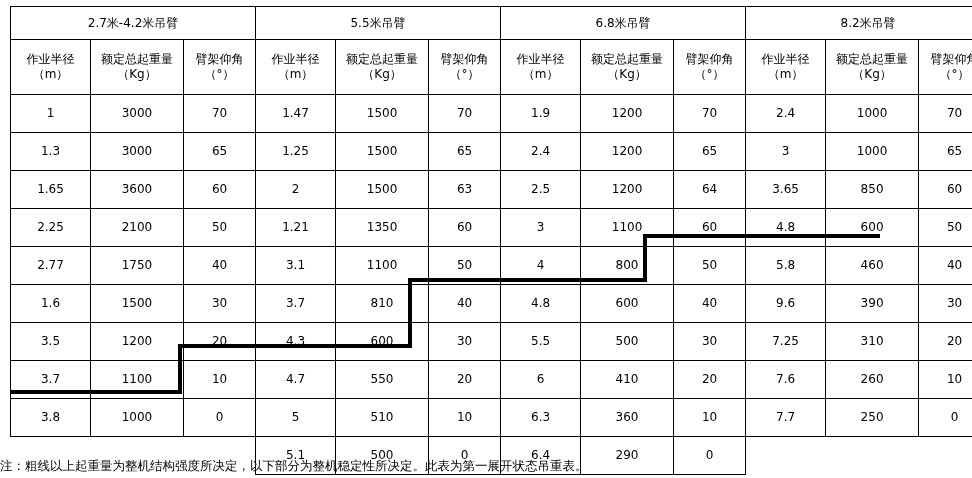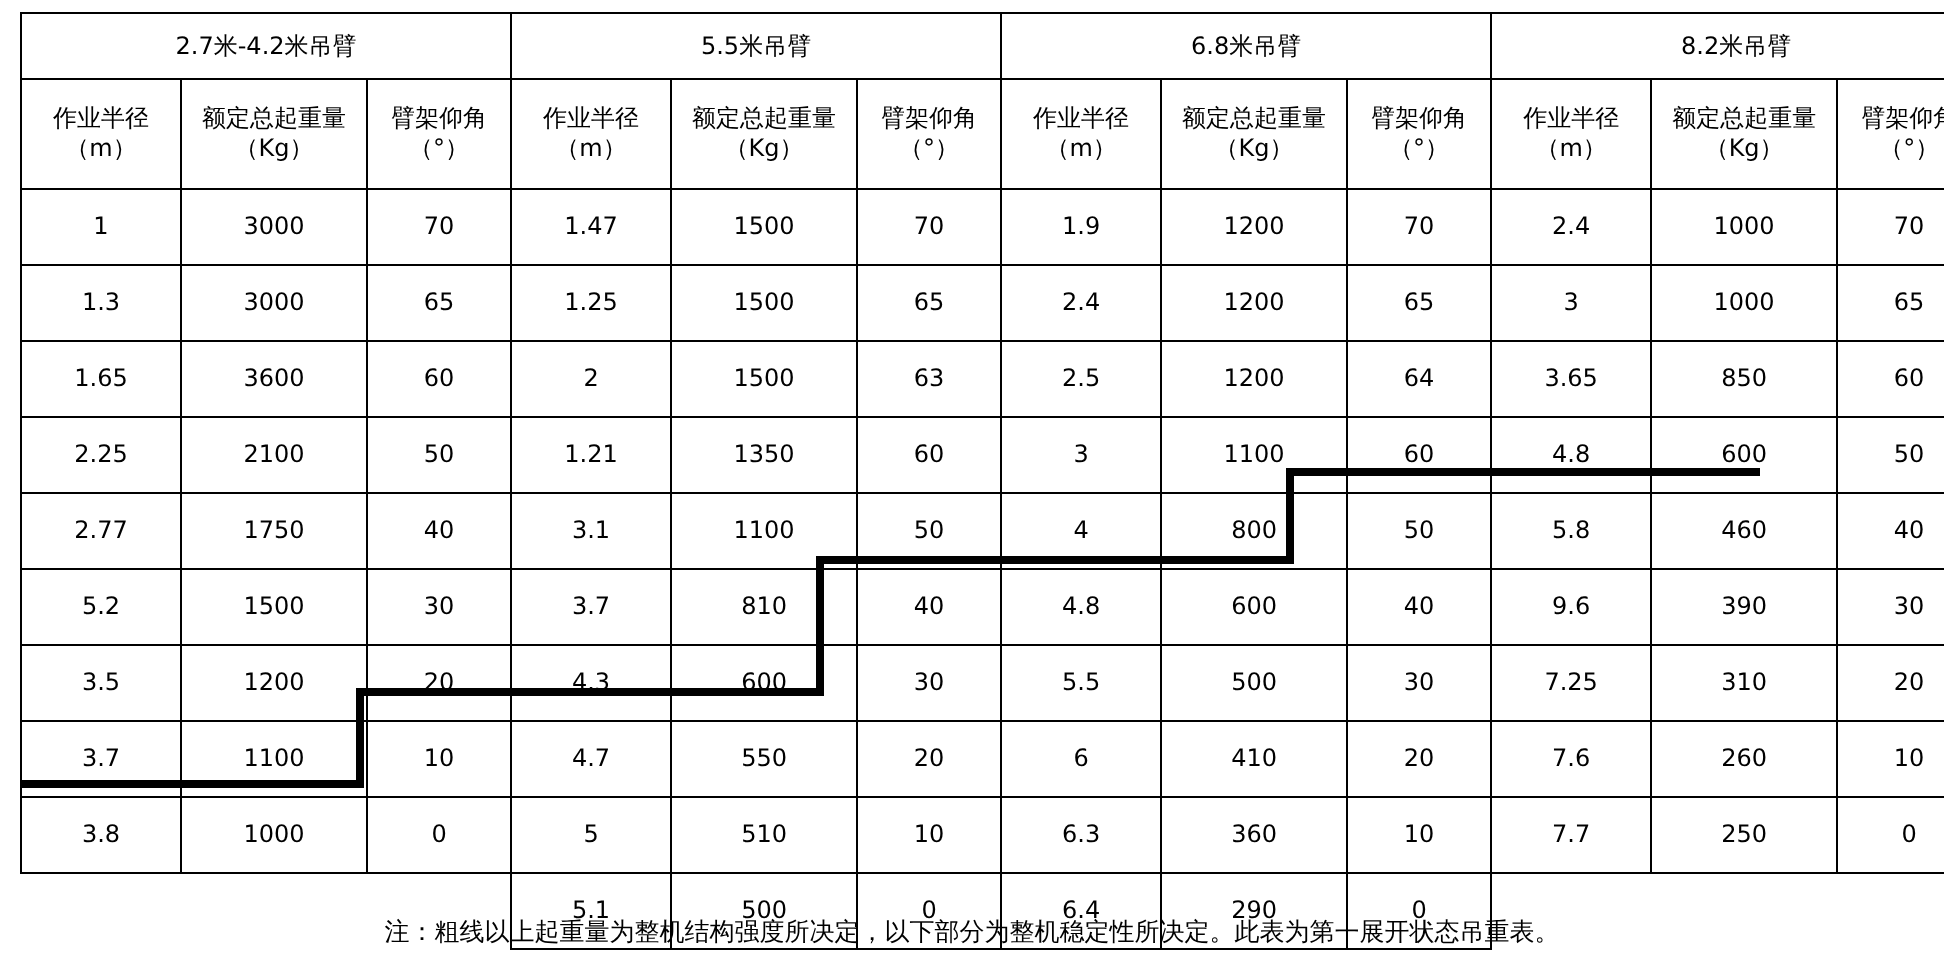--- a/index.html
+++ b/index.html
@@ -50,21 +50,21 @@
     font-size: 12px;
   }
   .empty-cell {
     border: none !important;
   }
   .note {
     position: absolute;
     left: 0;
     right: 0;
     bottom: 10px;
-    text-align: center;
+    text-align: left;
     font-size: 12.5px;
     line-height: 1.4;
   }
   
   .overlay {
     position: absolute;
     left: 0;
     top: 0;
     width: 972px;
     height: 478px;
@@ -177,21 +177,21 @@
         <td>1100</td>
         <td>50</td>
         <td>4</td>
         <td>800</td>
         <td>50</td>
         <td>5.8</td>
         <td>460</td>
         <td>40</td>
       </tr>
       <tr class="data-row">
-        <td>5.2</td>
+        <td>1.6</td>
         <td>1500</td>
         <td>30</td>
         <td>3.7</td>
         <td>810</td>
         <td>40</td>
         <td>4.8</td>
         <td>600</td>
         <td>40</td>
         <td>9.6</td>
         <td>390</td>

